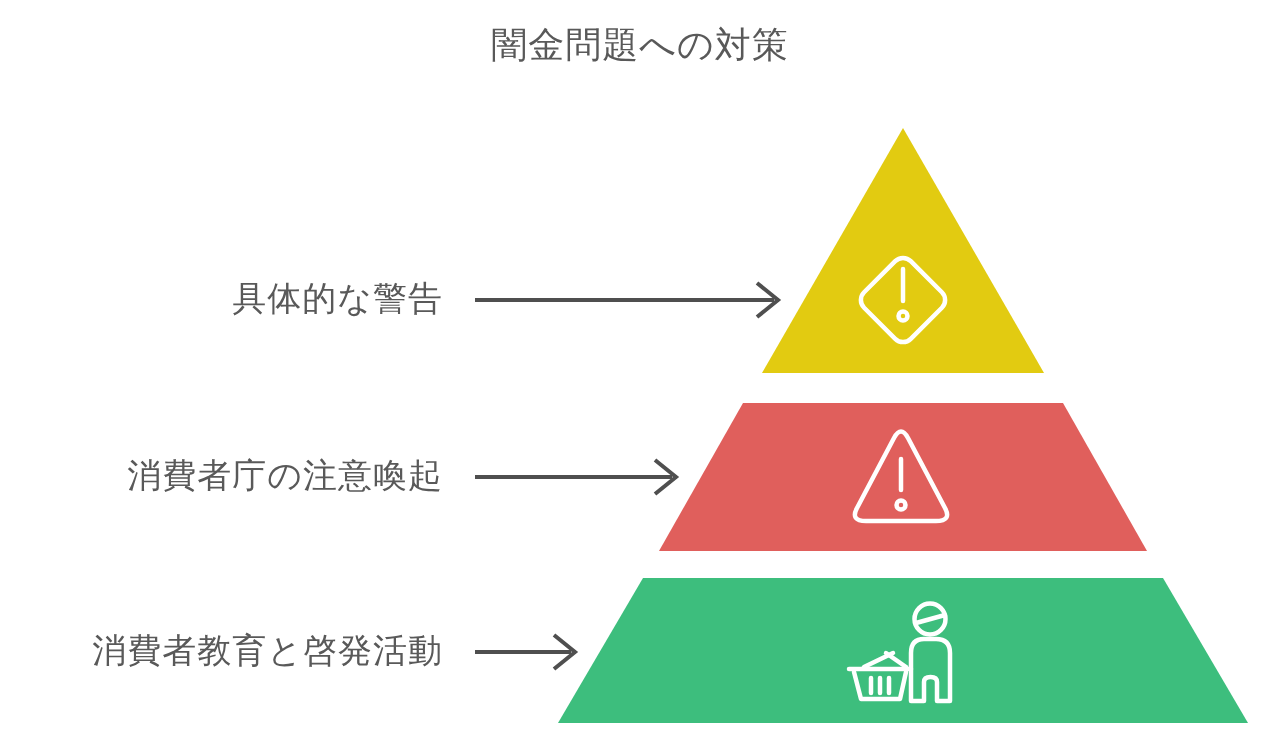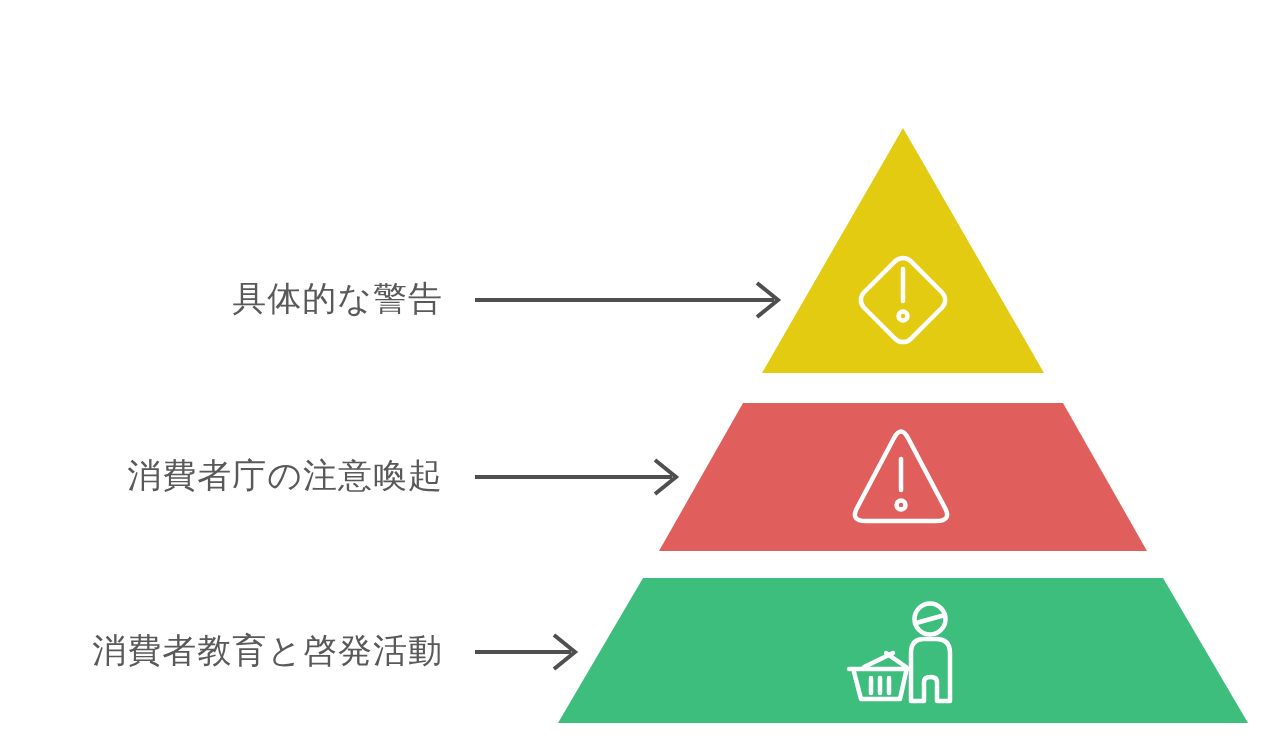--- a/index.html
+++ b/index.html
@@ -33,20 +33,21 @@
   .label-1{top:276px;}
   .label-2{top:453px;}
   .label-3{top:628px;}
   svg.scene{position:absolute;left:0;top:0;}
 </style>
 </head>
 <body>
 
 <div class="canvas">
 
+  <div class="title">闇金問題への対策</div>
 
   <div class="level-label label-1">具体的な警告</div>
   <div class="level-label label-2">消費者庁の注意喚起</div>
   <div class="level-label label-3">消費者教育と啓発活動</div>
 
   <svg class="scene" width="1280" height="755" viewBox="0 0 1280 755">
 
     <polygon points="903,128 1044,373 762,373" fill="#e2cb11"></polygon>
     <polygon points="743,403 1063,403 1147,551 659,551" fill="#e05f5c"></polygon>
     <polygon points="643,578 1163,578 1248,723 558,723" fill="#3dbe7d"></polygon>

